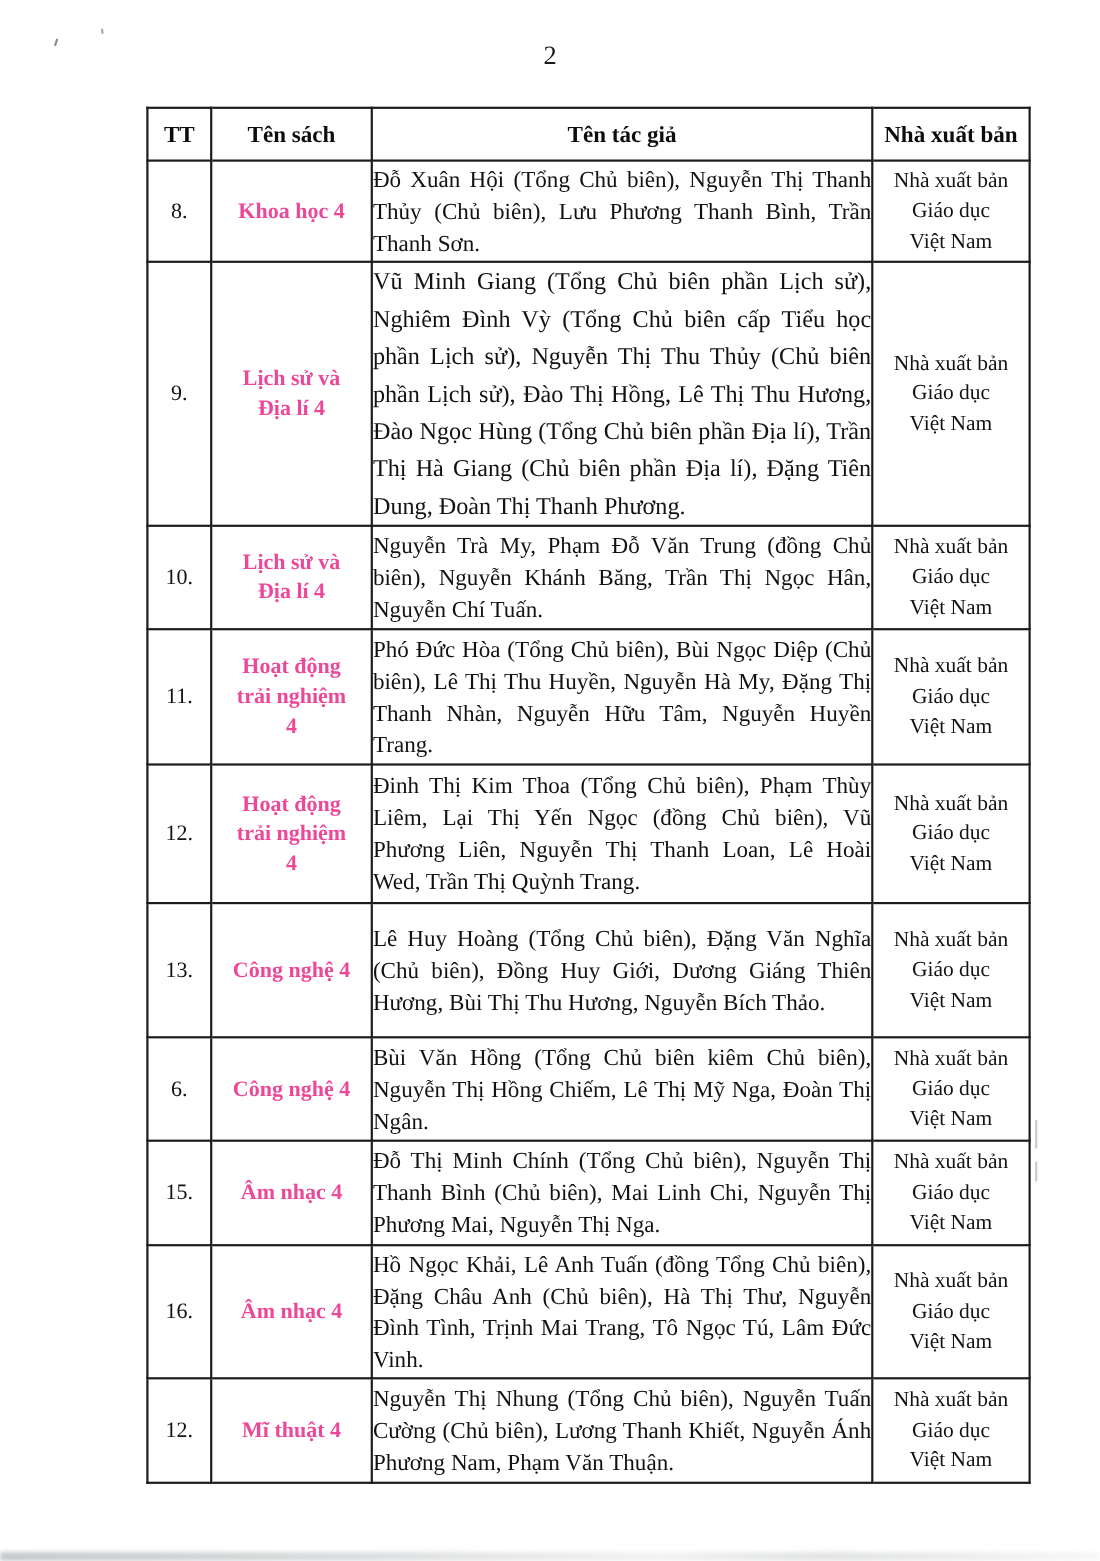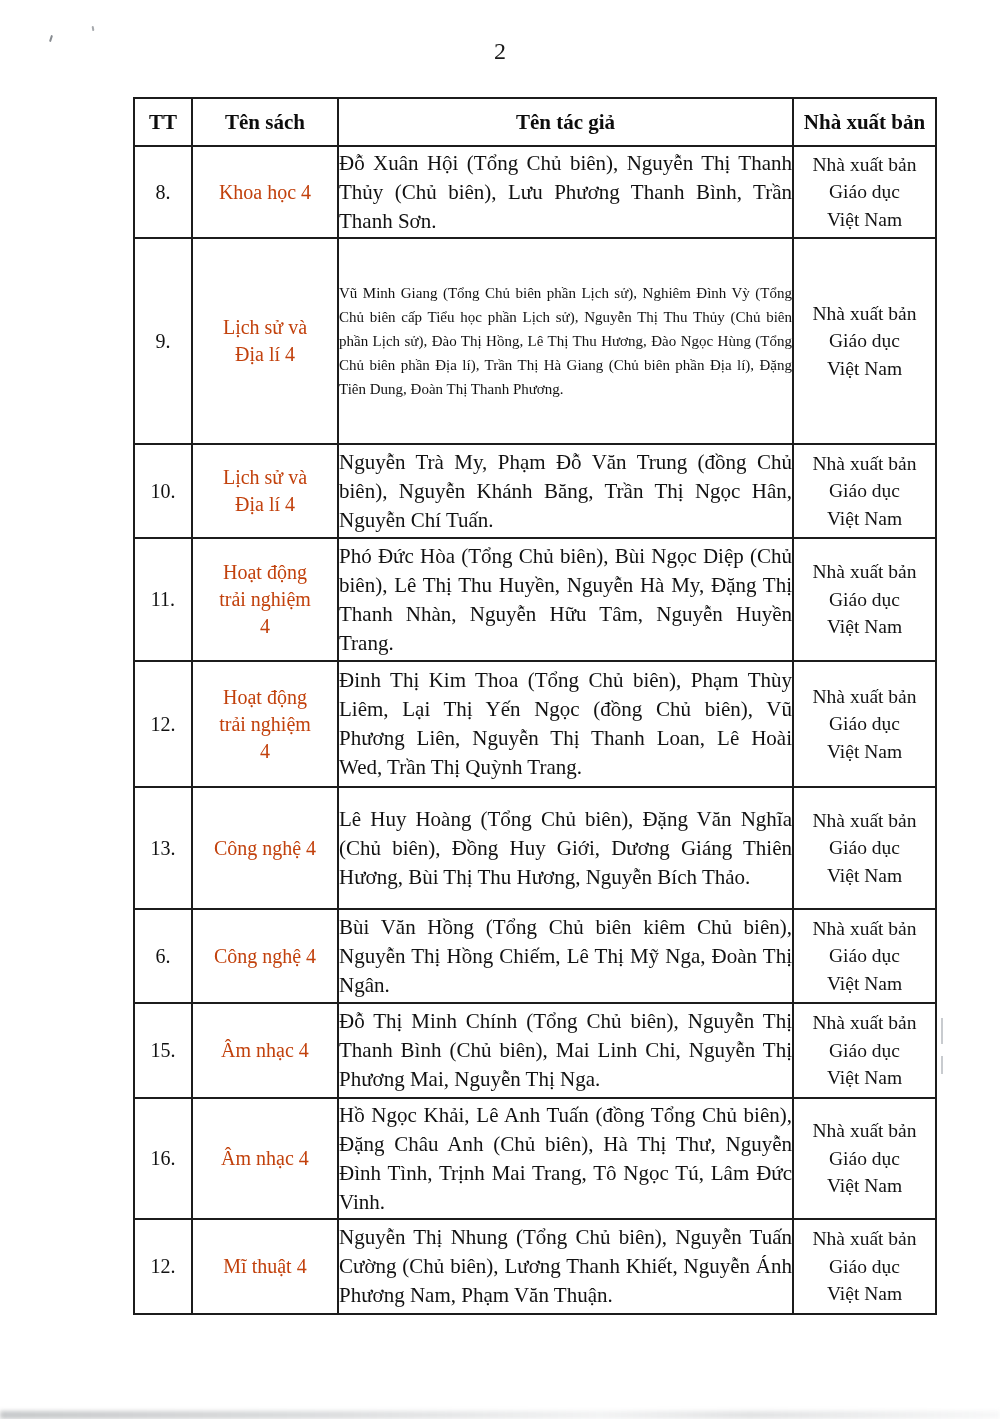--- a/index.html
+++ b/index.html
@@ -50,36 +50,36 @@
     padding: 4px 2px;
     color: #0d0d0d;
   }
   td.tt {
     text-align: center;
     font-size: 20px;
     padding: 2px 2px 2px 0;
   }
   td.book {
     text-align: center;
-    font-weight: normal;
+    font-weight: bold;
     font-size: 20px;
     line-height: 1.35;
     white-space: pre-line;
     padding: 2px 6px;
-    color: #c2410c;
+    color: #ec4899;
   }
   td.authors {
     text-align: justify;
     font-size: 21px;
     line-height: 29px;
     padding: 3px 9px;
   }
   tr.dense td.authors {
-    line-height: 24px;
-    font-size: 15px;
+    line-height: 34px;
+    font-size: 22px;
   }
   td.publisher {
     text-align: center;
     font-size: 19.5px;
     line-height: 27.5px;
     white-space: pre-line;
     padding: 2px 4px;
   }
   
   .speck {

